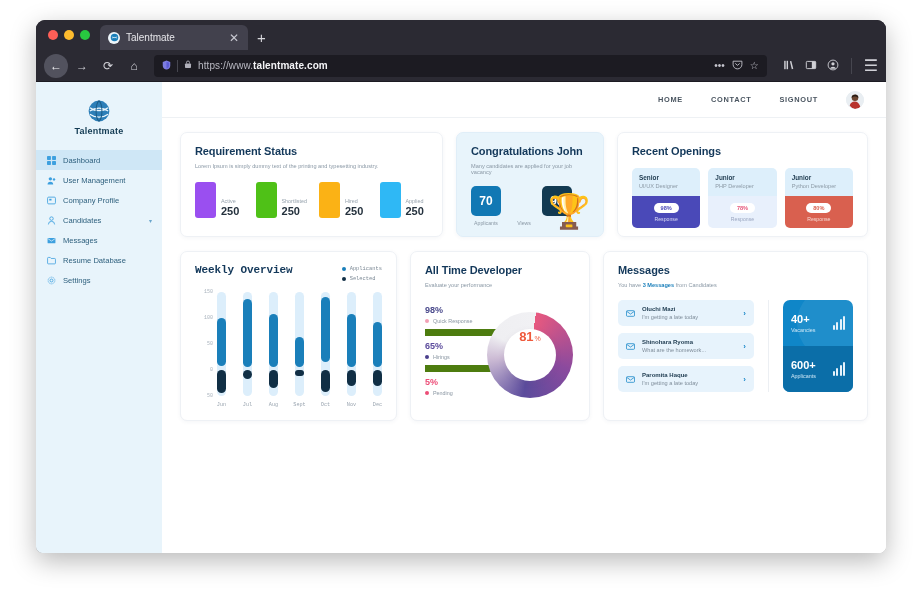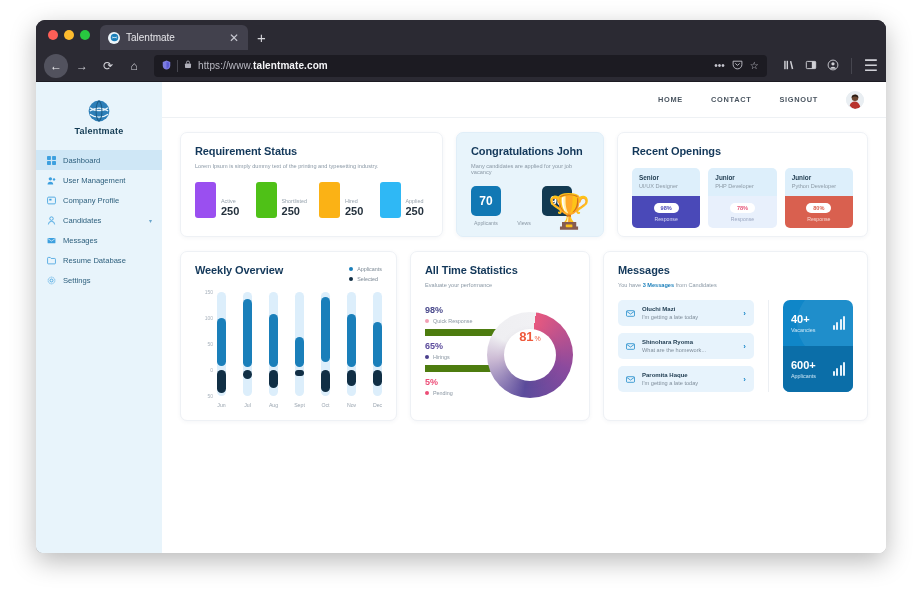--- a/index.html
+++ b/index.html
@@ -137,21 +137,21 @@
   .open-top { background: #ddeffb; padding: 6px 7px 7px; }
   .open-role { font-size: 6.4px; font-weight: 700; color: #1d3a4f; }
   .open-desc { font-size: 5.6px; color: #8c9aa6; margin-top: 2px; }
   .open-bottom { padding: 7px 0 6px; display: flex; flex-direction: column; align-items: center; gap: 3px; }
   .open-pct {
     font-size: 5.6px; font-weight: 700; padding: 2px 7px; border-radius: 8px; background: #fff;
   }
   .open-resp { font-size: 5.2px; }
 
   
-  .c-weekly { flex: 0 0 217px; height: 170px; }
+  .c-weekly { flex: 0 0 217px; height: 170px; font-family: Liberation Mono, monospace; }
   .legend { position: absolute; right: 14px; top: 14px; }
   .legend-row { display: flex; align-items: center; gap: 4px; font-size: 5.4px; color: #7d8a96; margin-bottom: 4px; }
   .legend-dot { width: 4px; height: 4px; border-radius: 50%; }
   .chart-area { position: relative; margin-top: 16px; height: 118px; }
   .y-axis { position: absolute; left: 0; top: 0; bottom: 0; width: 20px; }
   .y-tick { position: absolute; right: 2px; font-size: 5px; color: #a9b3bd; transform: translateY(-50%); }
   .bars { position: absolute; left: 22px; right: 0; top: 0; bottom: 14px; display: flex; justify-content: space-between; }
   .bar-col { position: relative; width: 9px; }
   .bar-track { position: absolute; left: 0; width: 9px; border-radius: 5px; background: #dceefb; }
   .bar-app { position: absolute; left: 0; width: 9px; border-radius: 5px; background: #1a7fba; }
@@ -540,21 +540,21 @@
                     <span class="bar-track" style="top:0px;height:104px"></span>
                     <span class="bar-app" style="top:30.159999999999997px;height:45.24000000000001px"></span>
                     <span class="bar-sel" style="top:78px;height:15.599999999999994px"></span>
                     <span class="x-label">Dec</span>
                   </div>
                 </div>
             </div>
           </div>
 
           <div class="card c-stats">
-            <div class="card-title">All Time Statistics</div>
+            <div class="card-title">All Time Developer</div>
             <div class="card-sub">Evaluate your performance</div>
             <div class="stats-list" id="stats-list">
                 <div class="stat-row">
                   <div class="stat-pct" style="color:#4a4a8c">98%</div>
                   <div class="stat-line">
                     <span class="stat-dot" style="background:#f2a0b5"></span>
                     <span>Quick Response</span>
                   </div>
                 </div>
                 <div class="stat-row">

